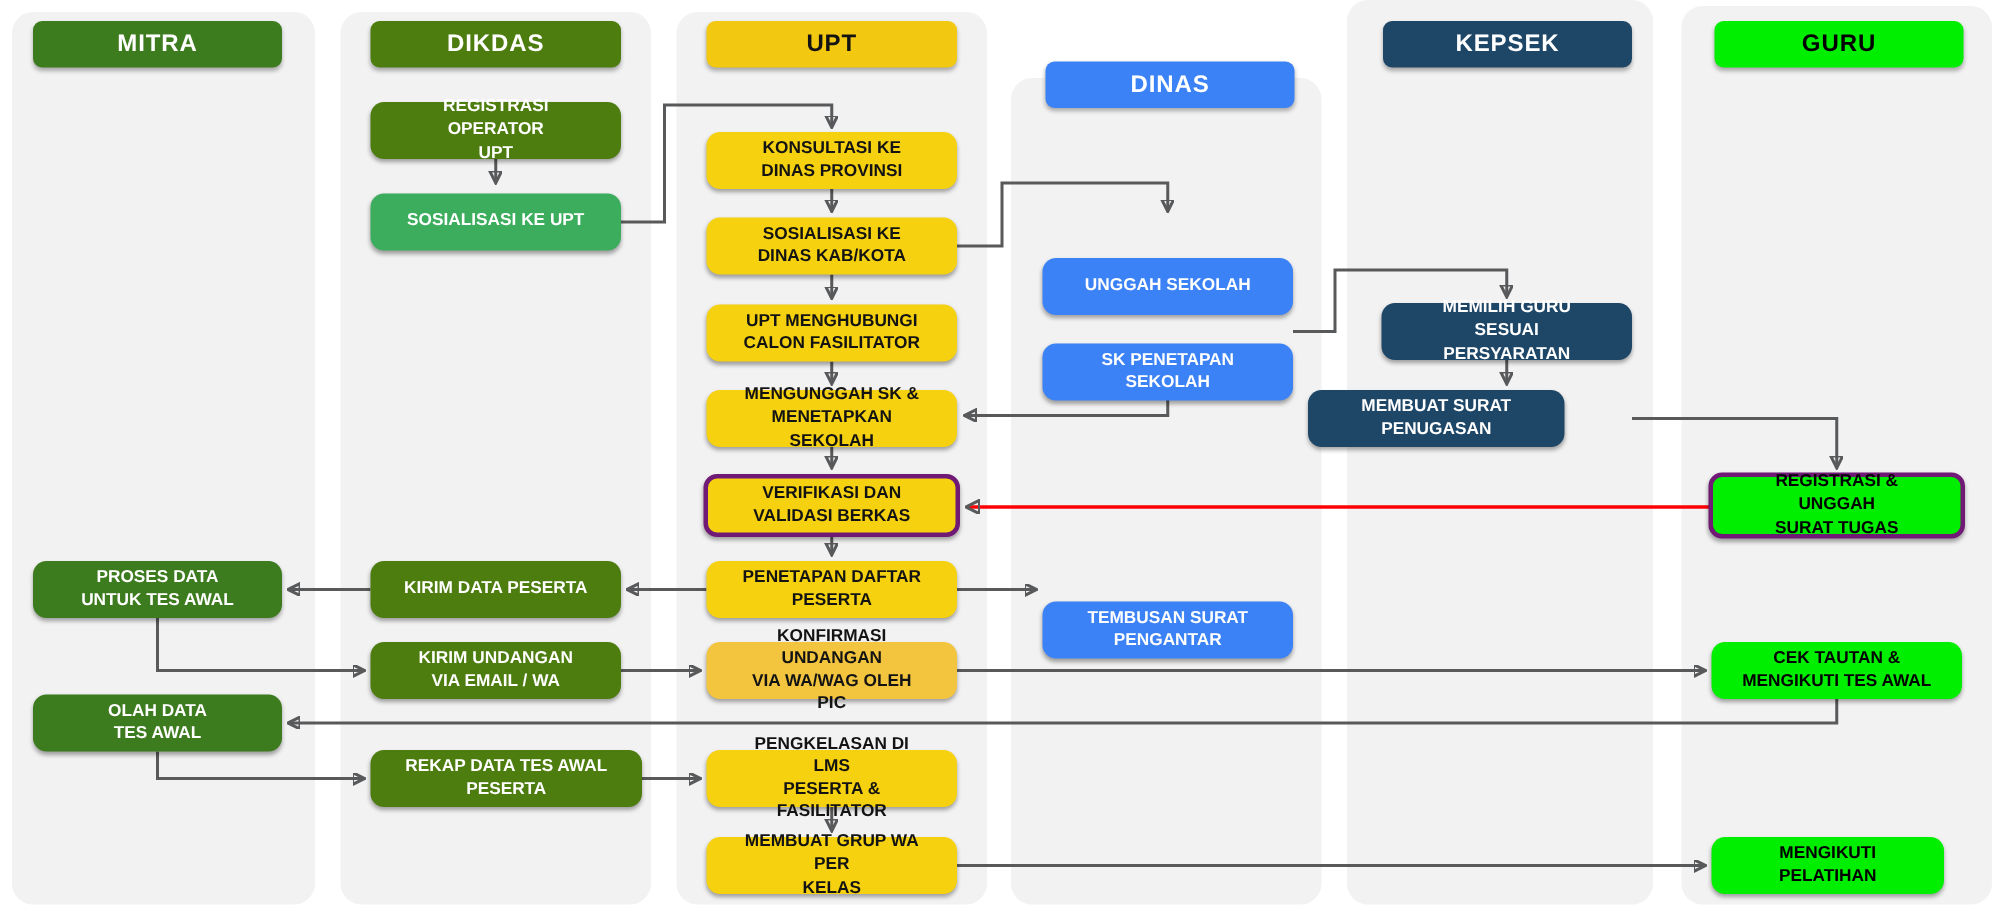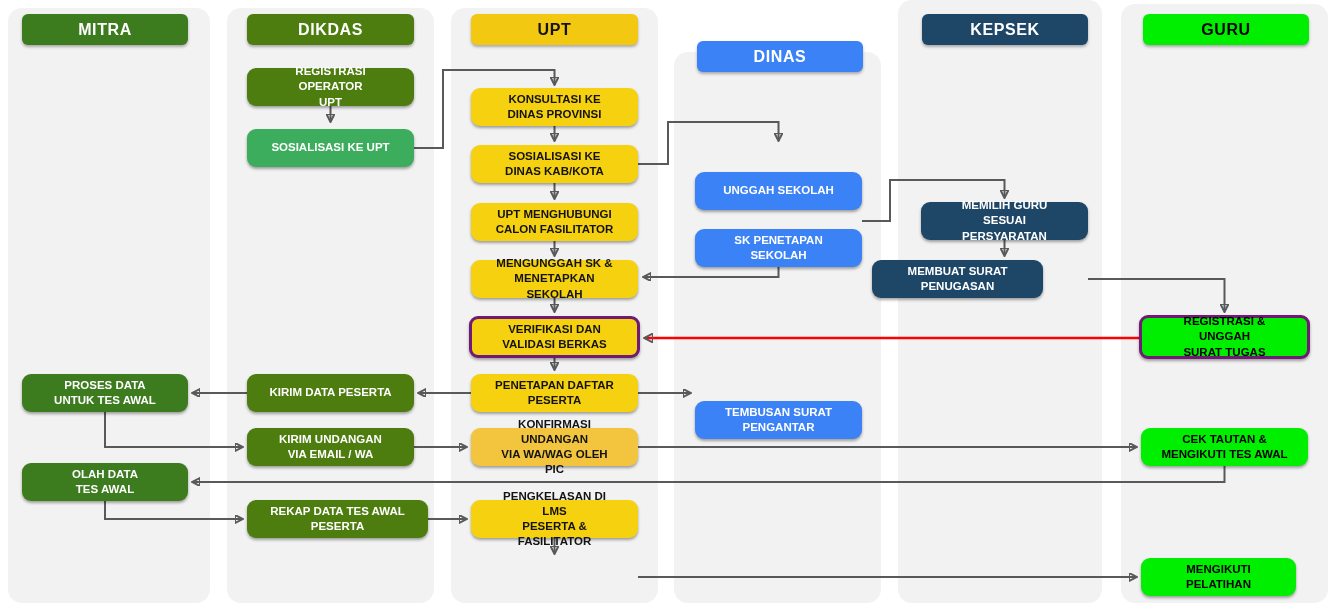--- a/index.html
+++ b/index.html
@@ -104,20 +104,22 @@
   <div class="node c-yellow" style="left:471px;top:260px;width:167px;height:38px">MENGUNGGAH SK &amp;
 MENETAPKAN SEKOLAH</div>
   <div class="node c-yellow hl" style="left:469px;top:316px;width:171px;height:42px">VERIFIKASI DAN
 VALIDASI BERKAS</div>
   <div class="node c-yellow" style="left:471px;top:374px;width:167px;height:38px">PENETAPAN DAFTAR
 PESERTA</div>
   <div class="node c-amber" style="left:471px;top:428px;width:167px;height:38px">KONFIRMASI UNDANGAN
 VIA WA/WAG OLEH PIC</div>
   <div class="node c-yellow" style="left:471px;top:500px;width:167px;height:38px">PENGKELASAN DI LMS
 PESERTA &amp; FASILITATOR</div>
+  <div class="node c-yellow" style="left:471px;top:558px;width:167px;height:38px">MEMBUAT GRUP WA PER
+KELAS</div>
 
   <div class="node c-red" style="left:695px;top:145px;width:167px;height:38px">UNGGAH SEKOLAH</div>
   <div class="node c-red" style="left:695px;top:202px;width:167px;height:38px">SK PENETAPAN
 SEKOLAH</div>
   <div class="node c-red" style="left:695px;top:374px;width:167px;height:38px">TEMBUSAN SURAT
 PENGANTAR</div>
 
   <div class="node c-navy" style="left:921px;top:202px;width:167px;height:38px">MEMILIH GURU SESUAI
 PERSYARATAN</div>
   <div class="node c-navy" style="left:872px;top:260px;width:171px;height:38px">MEMBUAT SURAT

